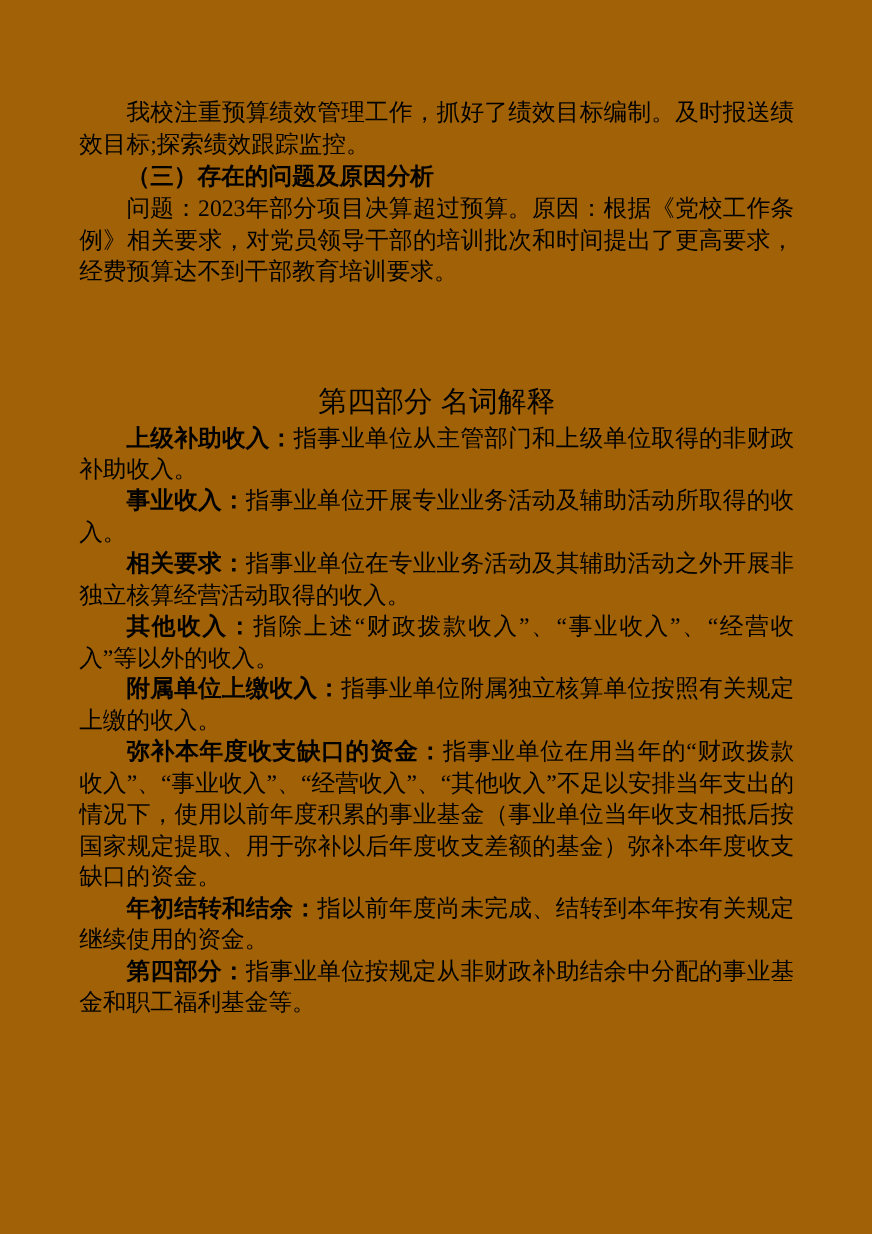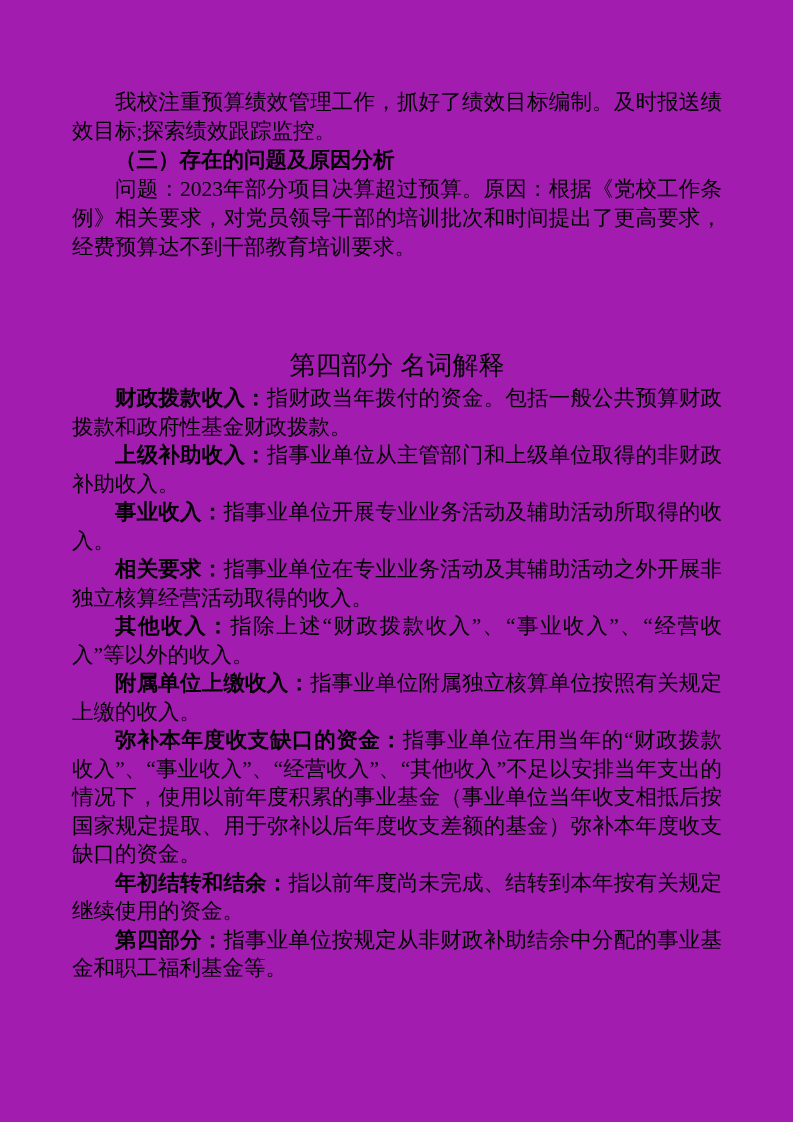--- a/index.html
+++ b/index.html
@@ -8,21 +8,21 @@
     width: 793px;
     height: 1122px;
     position: relative;
     overflow: hidden;
     font-family: "Liberation Serif", "DejaVu Serif", serif;
     color: #000000;
   }
   .page {
     position: absolute;
     inset: 0;
-    background: #a21caf;
+    background: #a16207;
     padding: 88px 71px 0 72px;
   }
   .body-par {
     font-size: 21.5px;
     line-height: 29px;
     text-align: justify;
     text-indent: 2em;
     letter-spacing: 0;
   }
   .issues-heading {
@@ -59,21 +59,20 @@
   <p class="body-par">我校注重预算绩效管理工作，抓好了绩效目标编制。及时报送绩效目标;探索绩效跟踪监控。</p>
 
   <p class="issues-heading">（三）存在的问题及原因分析</p>
 
   <p class="body-par">问题：2023年部分项目决算超过预算。原因：根据《党校工作条例》相关要求，对党员领导干部的培训批次和时间提出了更高要求，经费预算达不到干部教育培训要求。</p>
 
   <h2 class="part-title">第四部分 名词解释</h2>
 
   <div class="glossary">
 
-    <p class="term-par"><span class="term-label">财政拨款收入：</span><span>指财政当年拨付的资金。包括一般公共预算财政拨款和政府性基金财政拨款。</span></p>
 
     <p class="term-par"><span class="term-label">上级补助收入：</span><span>指事业单位从主管部门和上级单位取得的非财政补助收入。</span></p>
 
     <p class="term-par"><span class="term-label">事业收入：</span><span>指事业单位开展专业业务活动及辅助活动所取得的收入。</span></p>
 
     <p class="term-par"><span class="term-label">相关要求：</span><span>指事业单位在专业业务活动及其辅助活动之外开展非独立核算经营活动取得的收入。</span></p>
 
     <p class="term-par"><span class="term-label">其他收入：</span><span>指除上述“财政拨款收入”、“事业收入”、“经营收入”等以外的收入。</span></p>
 
     <p class="term-par"><span class="term-label">附属单位上缴收入：</span><span>指事业单位附属独立核算单位按照有关规定上缴的收入。</span></p>

